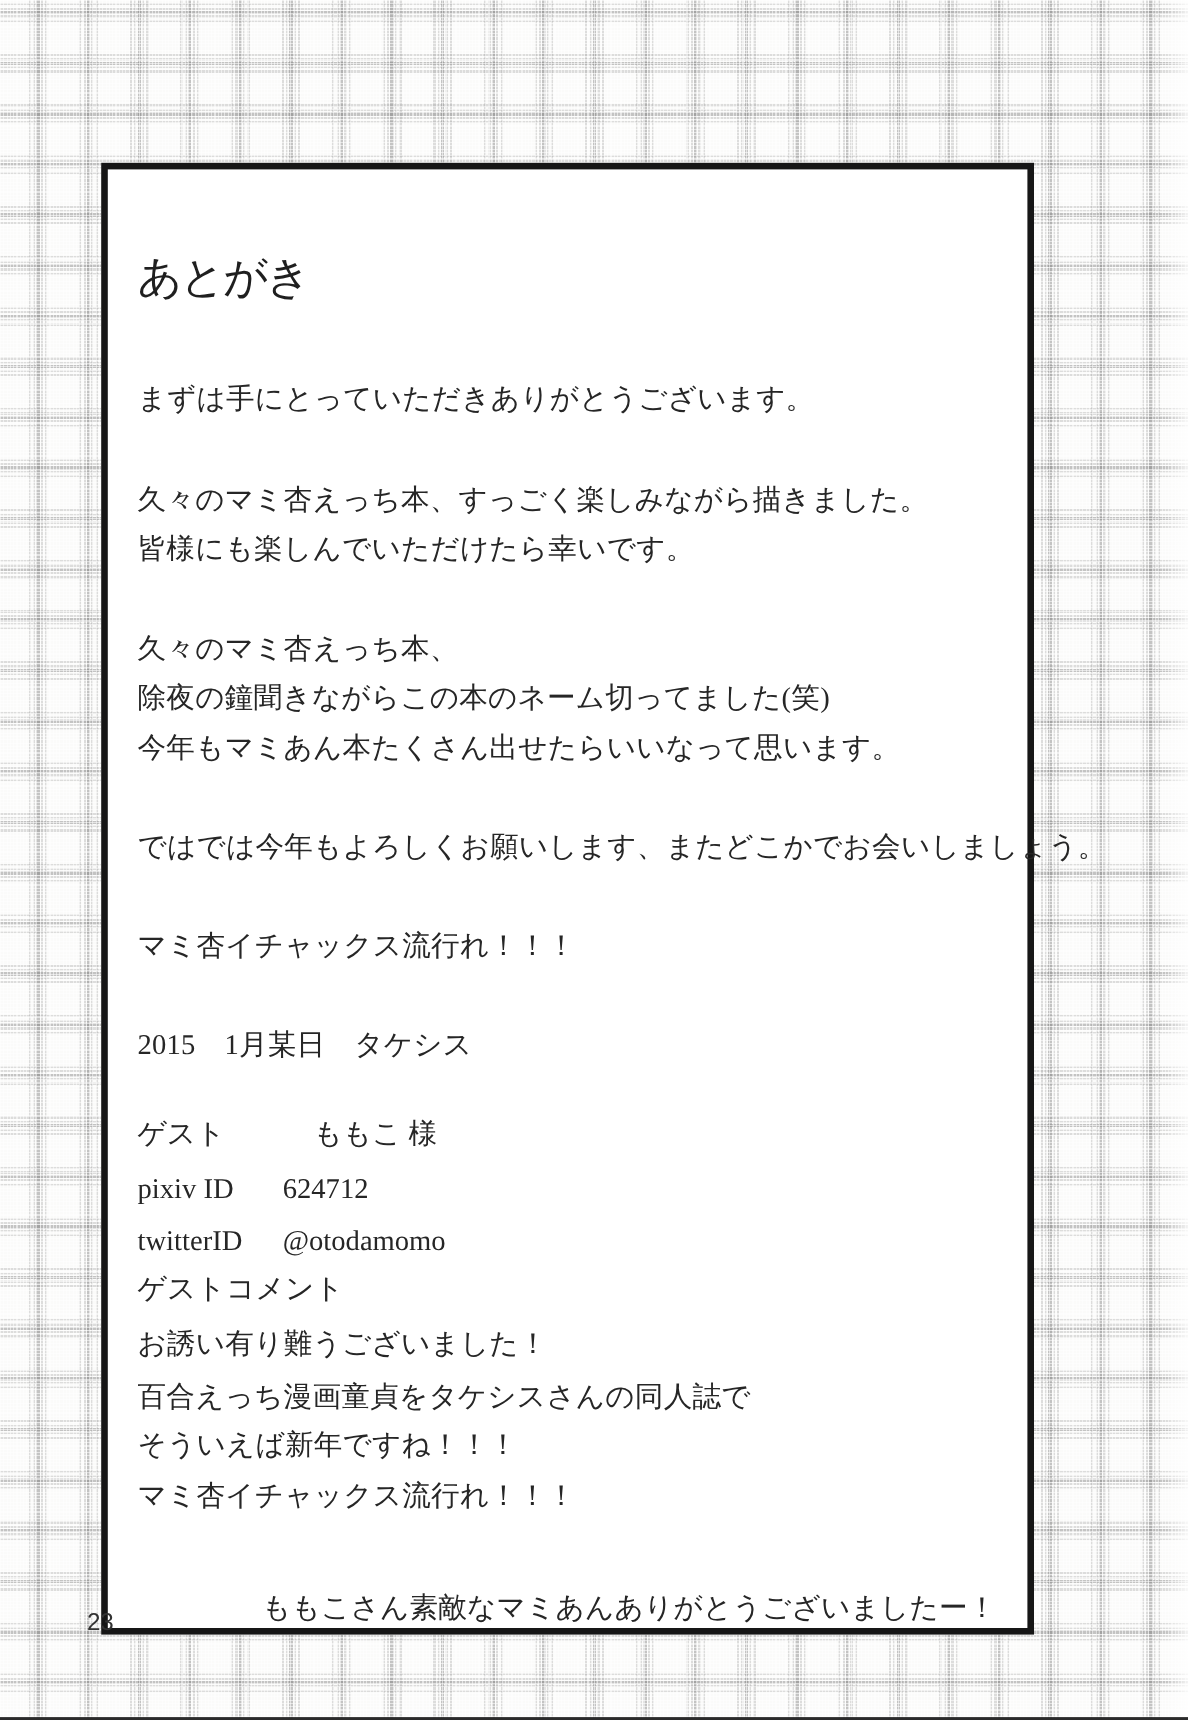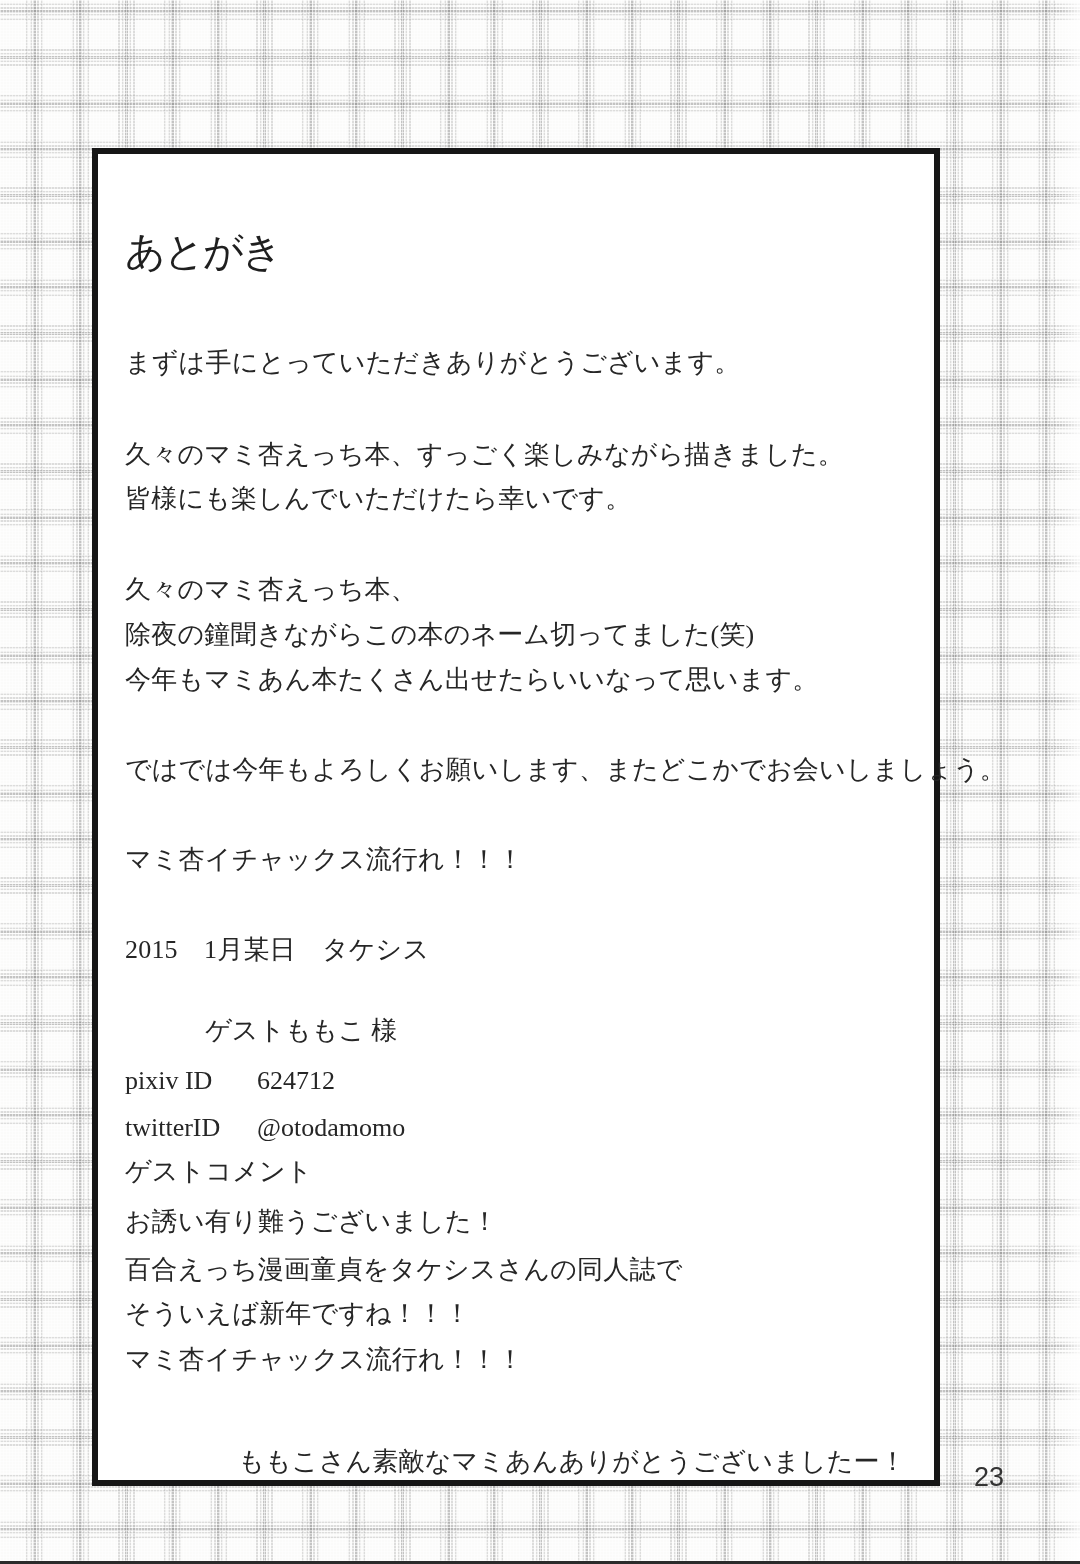--- a/index.html
+++ b/index.html
@@ -35,25 +35,25 @@
   .ttl{
     position:absolute;left:27px;top:70px;font-size:40px;letter-spacing:-2px;
     color:#1f1f1f;white-space:pre;
   }
   .ln{
     position:absolute;left:27px;font-size:26px;color:#262626;white-space:pre;
     letter-spacing:.2px;line-height:1.2;
   }
   .row{position:absolute;left:27px;display:flex;font-size:26px;color:#262626;white-space:pre;}
   .row .lbl{width:132px;}
-  .row.guest-row .lbl{width:160px;text-align:right;}
+  .row.guest-row .lbl{width:160px;}
   .closing{left:auto;right:28px;font-family:Liberation Serif, serif;}
   .pagenum{
-    position:absolute;left:96px;top:1462px;width:908px;text-align:right;
-    font-family:"Liberation Sans","DejaVu Sans",sans-serif;font-size:27px;color:#333;
+    position:absolute;left:79px;top:1462px;width:908px;text-align:left;
+    font-family:"Liberation Sans","DejaVu Sans",sans-serif;font-size:22px;color:#333;
   }
 </style>
 </head>
 <body>
 
 <div class="page">
 
   <div class="panel">
 
     <div class="ttl">あとがき</div>

